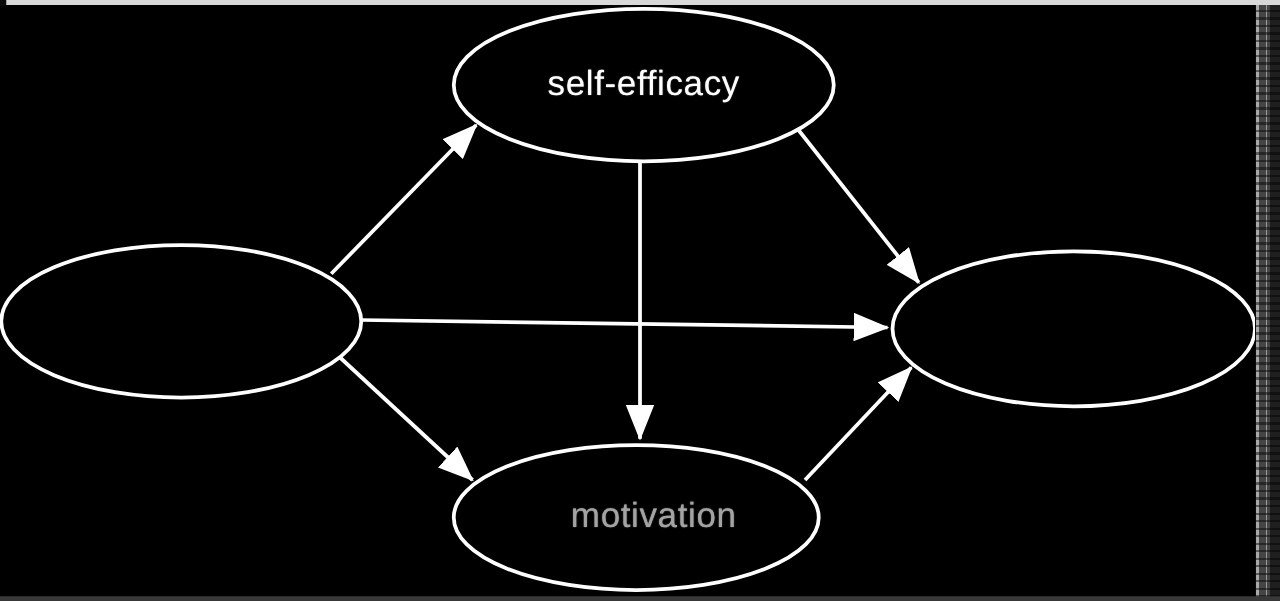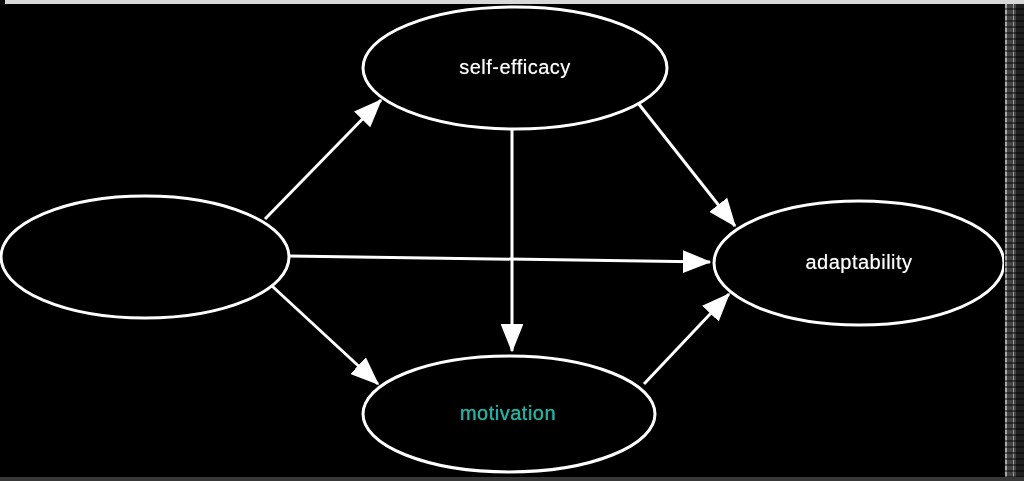--- a/index.html
+++ b/index.html
@@ -61,21 +61,21 @@
     position: absolute;
     left: 0; top: 0;
     width: 1024px; height: 481px;
     z-index: 2;
     pointer-events: none;
   }
   .node-label {
     position: absolute;
     transform: translate(-50%, -54%);
     color: #fff;
-    font-size: 20px;
+    font-size: 28px;
     letter-spacing: 0.5px;
     white-space: nowrap;
     text-shadow: 0 0 1px rgba(255,255,255,0.6);
   }
 </style>
 </head>
 <body>
 
 <div class="canvas">
 
@@ -96,22 +96,21 @@
     <g id="nodes-layer">
         <ellipse cx="515" cy="68" rx="152" ry="61" fill="#000000" stroke="#ffffff" stroke-width="3"></ellipse>
         <ellipse cx="145" cy="257" rx="144" ry="61" fill="#000000" stroke="#ffffff" stroke-width="3"></ellipse>
         <ellipse cx="859" cy="263" rx="145" ry="62" fill="#000000" stroke="#ffffff" stroke-width="3"></ellipse>
         <ellipse cx="509" cy="414" rx="146" ry="58" fill="#000000" stroke="#ffffff" stroke-width="3"></ellipse>
       </g>
   </svg>
 
   <div class="labels-layer" id="labels-layer">
       <div class="node-label" style="left: 515px; top: 68px; color: rgb(255, 255, 255);">self-efficacy</div>
-      <div class="node-label" style="left: 859px; top: 263px; color: rgb(255, 255, 255);">adaptability</div>
-      <div class="node-label" style="left: 508px; top: 414px; color: #14b8a6;">motivation</div>
+      <div class="node-label" style="left: 523px; top: 414px; color: #a3a3a3;">motivation</div>
     </div>
 
   <div class="border-top"></div>
   <div class="corner-notch"></div>
   <div class="border-right"></div>
   <div class="border-bottom"></div>
 
 </div>
 
 </body></html>

